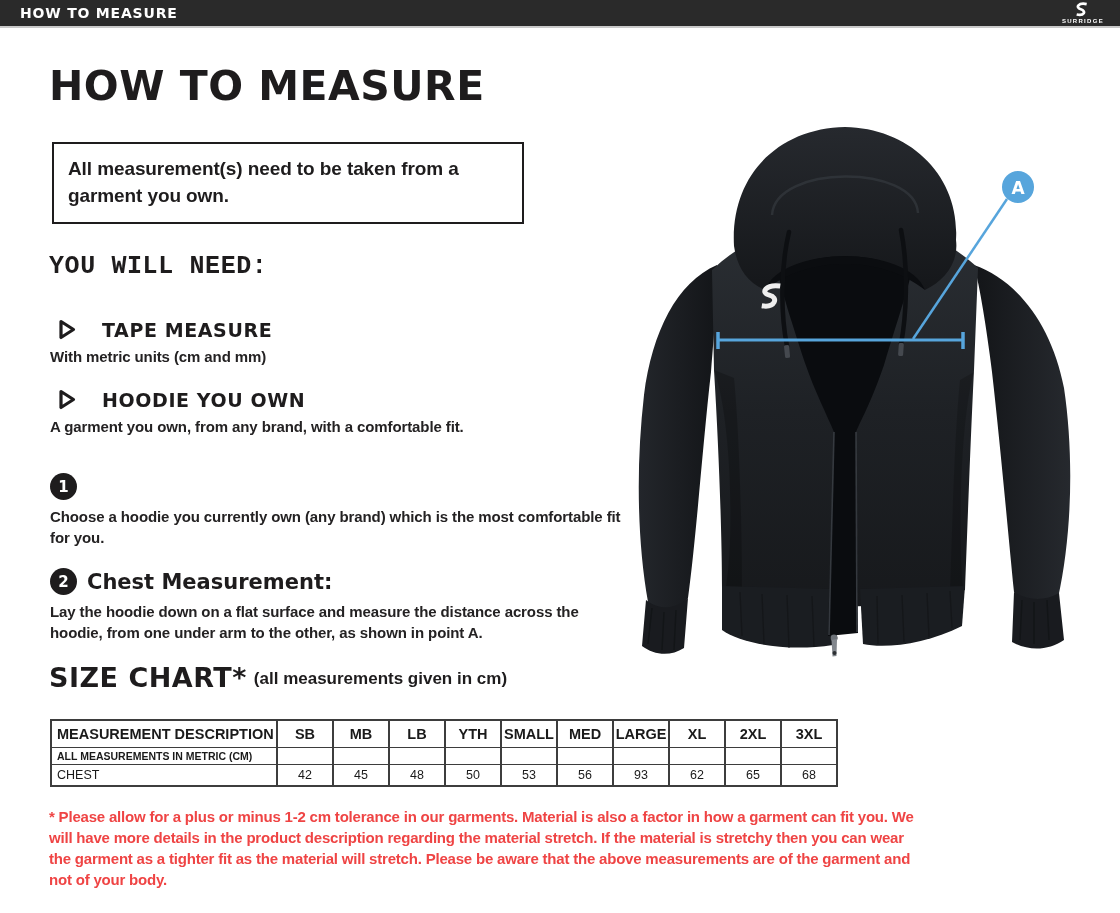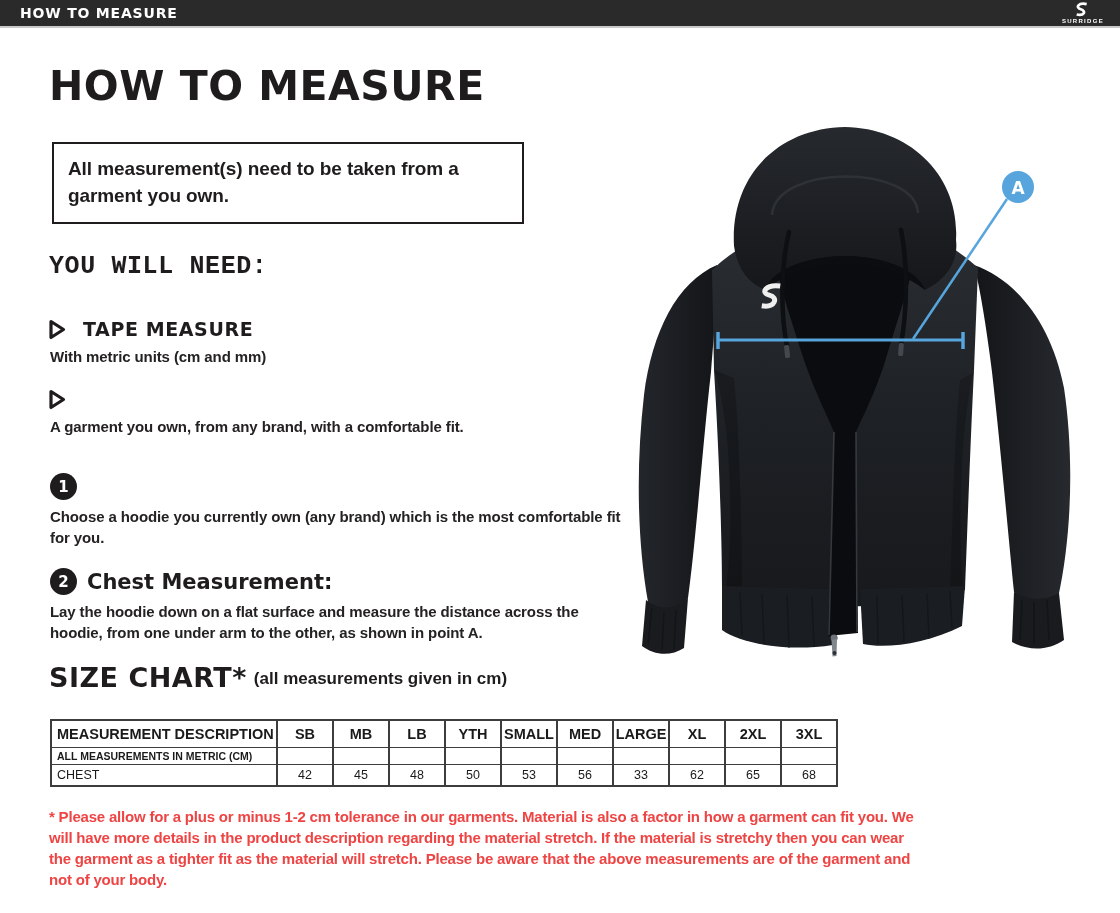--- a/index.html
+++ b/index.html
@@ -25,21 +25,21 @@
   }
   .note-box{
     position:absolute;left:52px;top:142px;width:472px;box-sizing:border-box;
     border:2px solid #1e1c1d;padding:12px 14px;background:#ffffff;
   }
   .note-box p{margin:0;font-size:19px;font-weight:700;line-height:1.42;color:#1e1c1d;letter-spacing:-.1px;}
   .need-heading{
     position:absolute;left:49px;top:252px;margin:0;color:#1e1c1d;
     font-family:Liberation Mono, monospace;font-size:25px;font-weight:700;letter-spacing:.6px;
   }
-  .need-item{position:absolute;left:48px;display:flex;gap:16px;}
+  .need-item{position:absolute;left:58px;display:flex;align-items:center;gap:25px;}
   .item0{top:318px}.item1{top:388px}
   .need-title{font-family:"DejaVu Sans",sans-serif;font-size:19px;font-weight:700;color:#1e1c1d;letter-spacing:.6px;}
   .need-desc{position:absolute;left:50px;margin:0;font-size:15px;font-weight:700;color:#242223;letter-spacing:-.1px;}
   .desc0{top:348px}.desc1{top:418px}
   .step{position:absolute;left:50px;display:flex;align-items:center;gap:10px;}
   .step0{top:473px}.step1{top:568px}
   .step-num{
     width:27px;height:27px;border-radius:50%;background:#1e1c1d;color:#ffffff;
     font-family:"DejaVu Sans",sans-serif;font-size:15px;font-weight:700;
     display:flex;align-items:center;justify-content:center;flex:0 0 27px;
@@ -107,20 +107,21 @@
       <path d="M3,3.5 L15.5,11.5 L3,19.5 Z" fill="none" stroke="#1e1c1d" stroke-width="3.2" stroke-linejoin="round"></path>
     </svg>
     <span class="need-title">TAPE MEASURE</span>
   </div>
   <p class="need-desc desc0">With metric units (cm and mm)</p>
 
   <div class="need-item item1">
     <svg width="19" height="23" viewBox="0 0 19 23">
       <path d="M3,3.5 L15.5,11.5 L3,19.5 Z" fill="none" stroke="#1e1c1d" stroke-width="3.2" stroke-linejoin="round"></path>
     </svg>
+    <span class="need-title">HOODIE YOU OWN</span>
   </div>
   <p class="need-desc desc1">A garment you own, from any brand, with a comfortable fit.</p>
 
   <div class="step step0">
     <span class="step-num">1</span>
   </div>
   <p class="step-desc sdesc0">Choose a hoodie you currently own (any brand) which is the most comfortable fit for you.</p>
 
   <div class="step step1">
     <span class="step-num">2</span>
@@ -176,21 +177,21 @@
           <td></td>
         </tr>
         <tr class="row1">
           <td class="desc">CHEST</td>
           <td>42</td>
           <td>45</td>
           <td>48</td>
           <td>50</td>
           <td>53</td>
           <td>56</td>
-          <td>33</td>
+          <td>93</td>
           <td>62</td>
           <td>65</td>
           <td>68</td>
         </tr>
       </tbody>
   </table>
 
   <p class="footnote">* Please allow for a plus or minus 1-2 cm tolerance in our garments. Material is also a factor in how a garment can fit you. We will have more details in the product description regarding the material stretch.  If the material is stretchy then you can wear the garment as a tighter fit as the material will stretch.  Please be aware that the above measurements are of the garment and not of your body.</p>
 
   <div class="figure">

